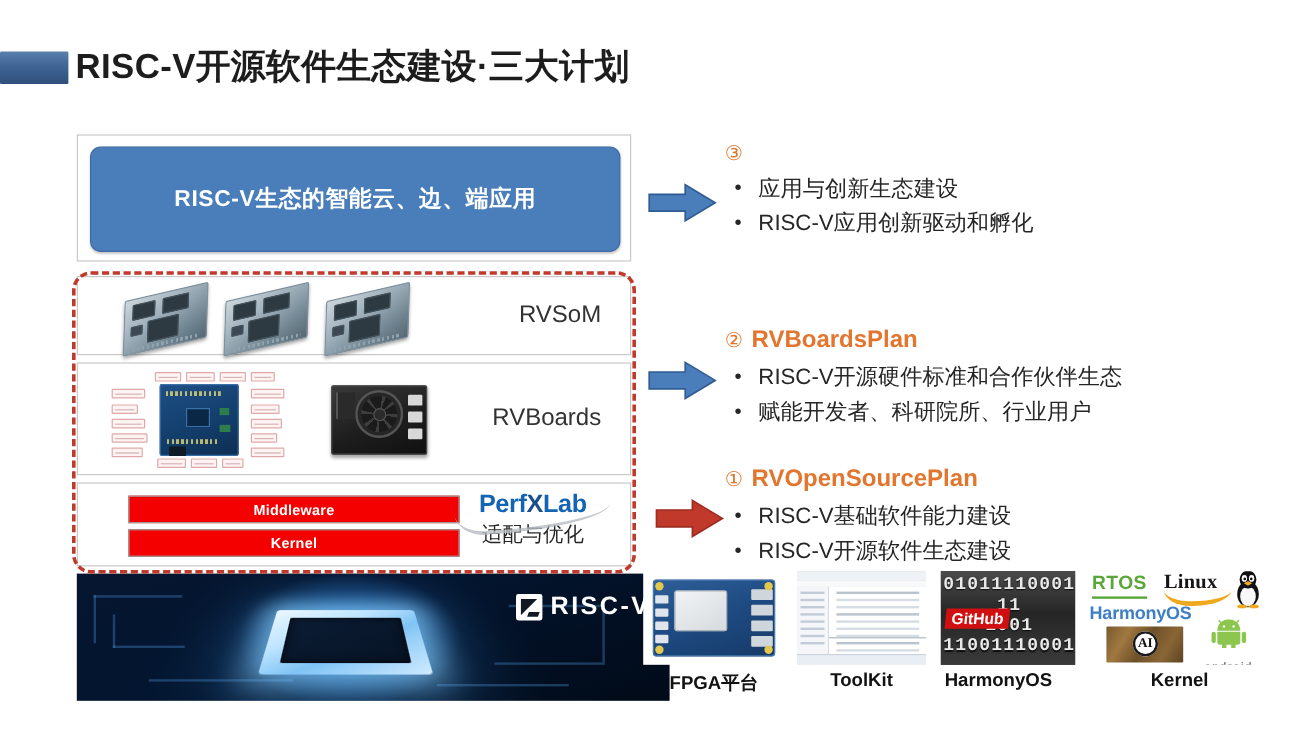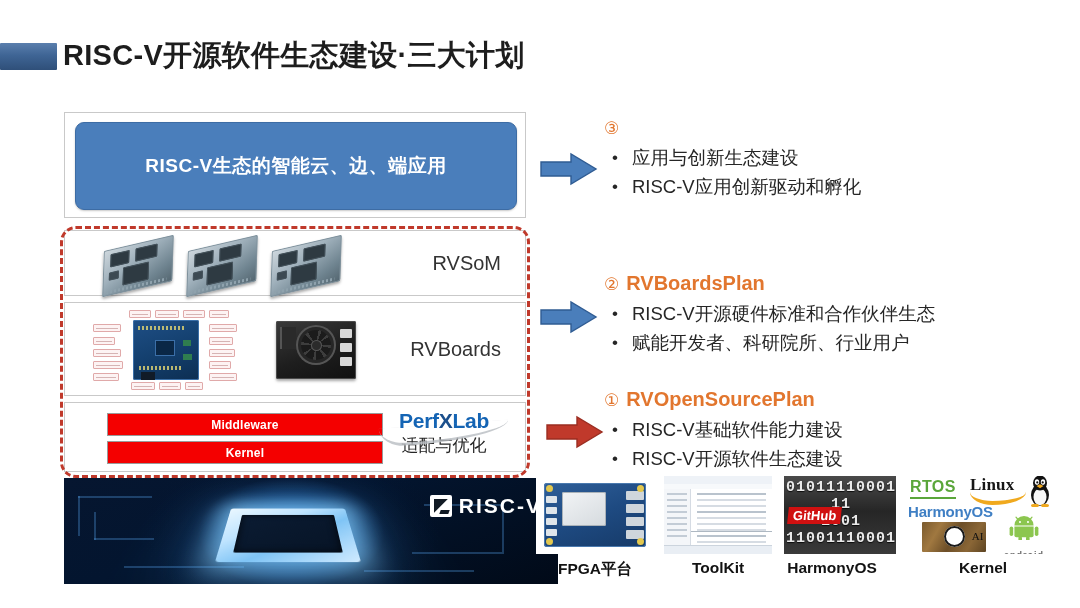--- a/index.html
+++ b/index.html
@@ -270,22 +270,22 @@
     font-family:"Liberation Serif","DejaVu Serif",serif;letter-spacing:.2px;}
   #k-linux-swoosh{position:absolute;left:62px;top:16px;width:56px;height:9px;
     border-bottom:4px solid #f0a91e;border-radius:0 0 60% 40%/0 0 100% 100%;}
   #k-penguin{position:absolute;left:118px;top:-1px;width:28px;height:32px;}
   #k-harmony{position:absolute;left:0px;top:27px;font-size:15px;font-weight:bold;color:#3f7fc4;letter-spacing:-.2px;}
   #k-ai{position:absolute;left:14px;top:46px;width:64px;height:30px;overflow:hidden;border-radius:1px;
     background:linear-gradient(120deg,#7a5a2e 0%,#a07840 25%,#6d4f28 50%,#8a6636 75%,#5d4422 100%);}
   #k-ai::after{content:"";position:absolute;left:22px;top:4px;width:21px;height:21px;border-radius:50%;
     background:#ffffff;box-shadow:inset 0 0 0 2px #1a1a1a;}
   #k-ai span{position:absolute;left:22px;top:4px;width:21px;height:21px;line-height:21px;text-align:center;
-    font-size:11px;font-weight:normal;color:#111;z-index:2;
-    font-family:"Liberation Serif","DejaVu Serif",serif;margin-left:23px;}
+    font-size:11px;font-weight:bold;color:#111;z-index:2;
+    font-family:"Liberation Serif","DejaVu Serif",serif;}
   #k-android{position:absolute;left:90px;top:40px;width:52px;text-align:center;}
   #k-android-txt{font-size:9px;font-weight:bold;color:#6b6b6b;letter-spacing:1px;margin-top:1px;
     transform:scaleY(.9);}
 </style>
 </head>
 <body>
 
 <div id="title-accent"></div>
 <div id="page-title">RISC-V开源软件生态建设·三大计划</div>
 

